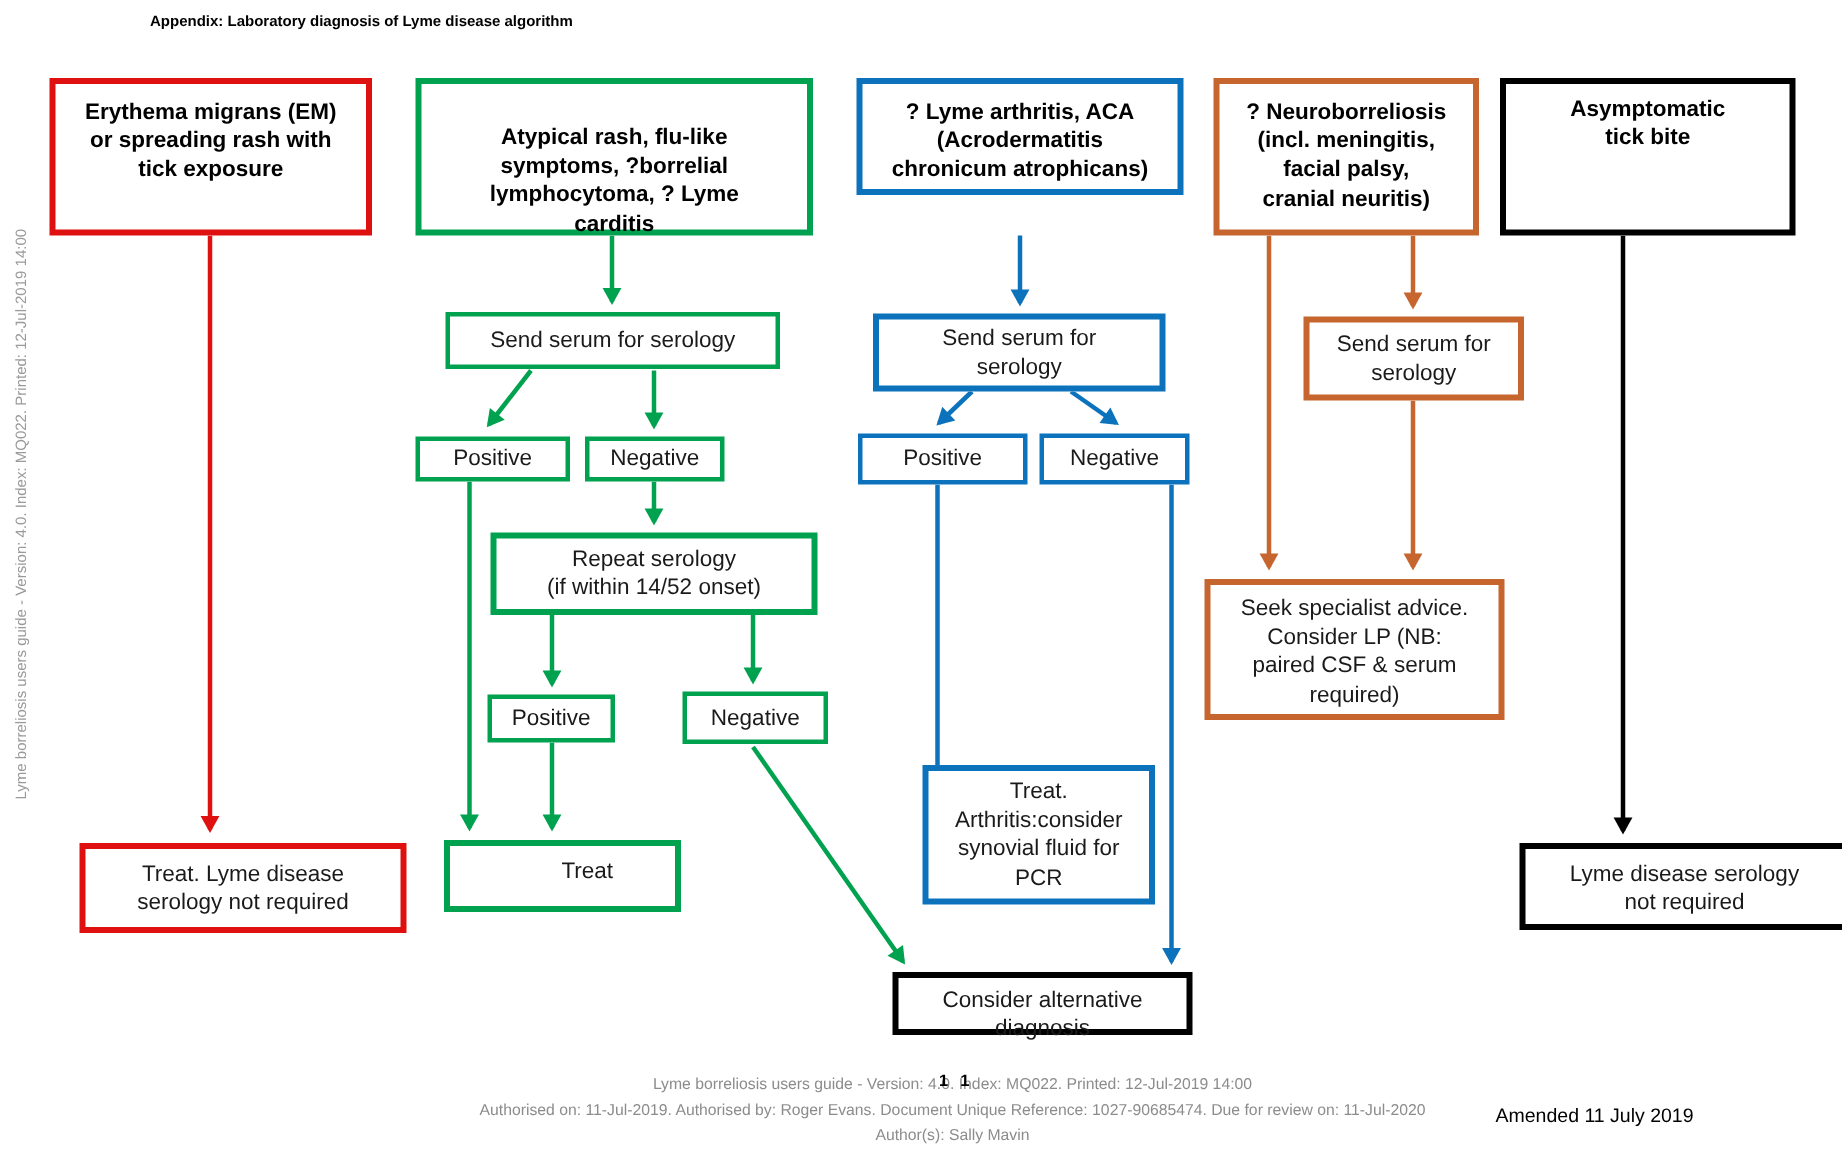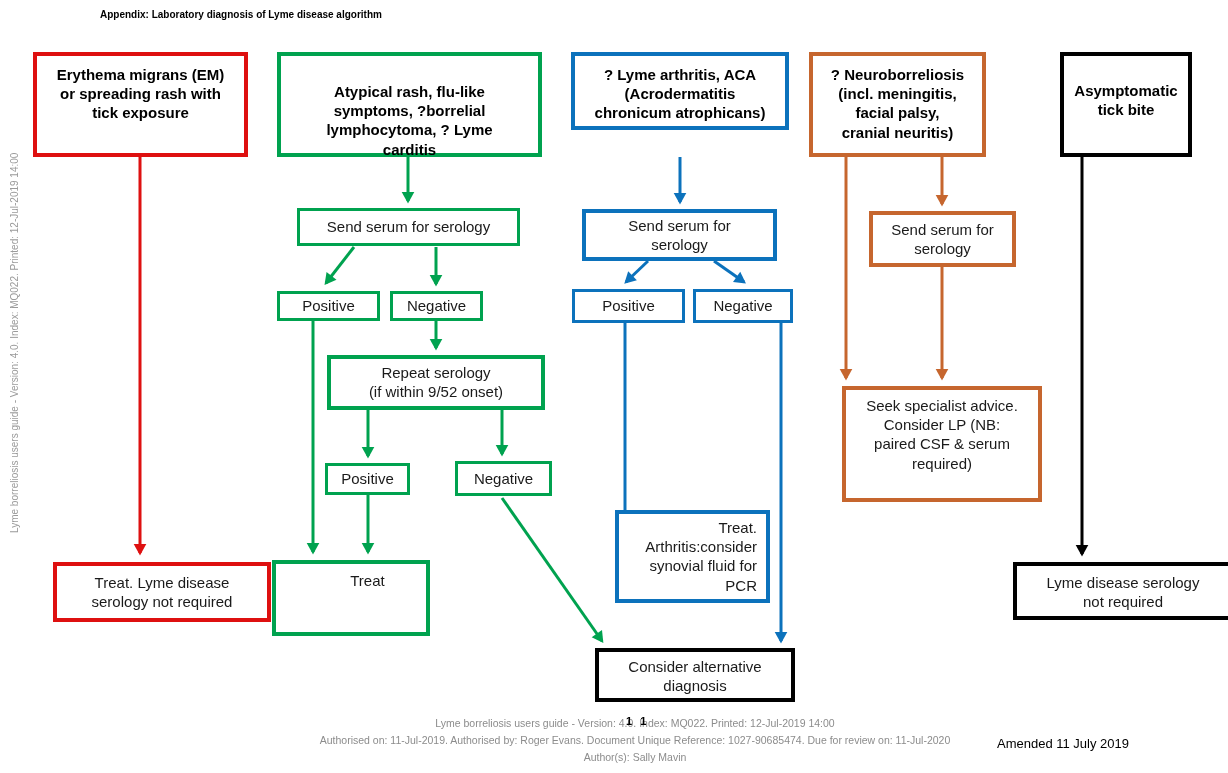--- a/index.html
+++ b/index.html
@@ -102,52 +102,52 @@
 serology not required</div>
 
   <div class="box bold" style="left:277px;top:52px;width:265px;height:105px;border:4px solid var(--green);padding-top:26px;">Atypical rash, flu-like
 symptoms, ?borrelial
 lymphocytoma, ? Lyme
 carditis</div>
   <div class="box center-both" style="left:297px;top:208px;width:223px;height:38px;border:3px solid var(--green);">Send serum for serology</div>
   <div class="box center-both" style="left:277px;top:291px;width:103px;height:30px;border:3px solid var(--green);">Positive</div>
   <div class="box center-both" style="left:390px;top:291px;width:93px;height:30px;border:3px solid var(--green);">Negative</div>
   <div class="box" style="left:327px;top:355px;width:218px;height:55px;border:4px solid var(--green);padding-top:4px;">Repeat serology
-(if within 9/52 onset)</div>
+(if within 14/52 onset)</div>
   <div class="box center-both" style="left:325px;top:463px;width:85px;height:32px;border:3px solid var(--green);">Positive</div>
   <div class="box center-both" style="left:455px;top:461px;width:97px;height:35px;border:3px solid var(--green);">Negative</div>
-  <div class="box" style="left:272px;top:560px;width:158px;height:76px;border:4px solid var(--green);padding-top:7px;padding-left:33px;">Treat</div>
+  <div class="box" style="left:296px;top:560px;width:158px;height:48px;border:4px solid var(--green);padding-top:7px;padding-left:33px;">Treat</div>
 
   <div class="box bold" style="left:571px;top:52px;width:218px;height:78px;border:4px solid var(--blue);padding-top:9px;">? Lyme arthritis, ACA
 (Acrodermatitis
 chronicum atrophicans)</div>
   <div class="box" style="left:582px;top:209px;width:195px;height:52px;border:4px solid var(--blue);padding-top:3px;">Send serum for
 serology</div>
   <div class="box center-both" style="left:572px;top:289px;width:113px;height:34px;border:3px solid var(--blue);">Positive</div>
   <div class="box center-both" style="left:693px;top:289px;width:100px;height:34px;border:3px solid var(--blue);">Negative</div>
-  <div class="box" style="left:615px;top:510px;width:155px;height:93px;border:4px solid var(--blue);padding:4px 9px;text-align:right;">Treat.
+  <div class="box" style="left:615px;top:510px;width:155px;height:93px;border:4px solid var(--blue);padding:4px 9px;text-align:center;">Treat.
 Arthritis:consider
 synovial fluid for
 PCR</div>
 
-  <div class="box" style="left:595px;top:648px;width:200px;height:54px;border:4px solid var(--black);padding-top:5px;">Consider alternative
+  <div class="box" style="left:595px;top:648px;width:200px;height:42px;border:4px solid var(--black);padding-top:5px;">Consider alternative
 diagnosis</div>
 
   <div class="box bold" style="left:809px;top:52px;width:177px;height:105px;border:4px solid var(--orange);padding-top:9px;text-align:center;">? Neuroborreliosis
 (incl. meningitis,
 facial palsy,
 cranial neuritis)</div>
   <div class="box" style="left:869px;top:211px;width:147px;height:56px;border:4px solid var(--orange);padding-top:5px;">Send serum for
 serology</div>
-  <div class="box" style="left:842px;top:386px;width:200px;height:116px;border:4px solid var(--orange);padding-top:6px;">Seek specialist advice.
+  <div class="box" style="left:803px;top:386px;width:200px;height:94px;border:4px solid var(--orange);padding-top:6px;">Seek specialist advice.
 Consider LP (NB:
 paired CSF &amp; serum
 required)</div>
 
-  <div class="box bold" style="left:1060px;top:52px;width:132px;height:105px;border:4px solid var(--black);padding-top:25px;">Asymptomatic
+  <div class="box bold" style="left:1000px;top:52px;width:197px;height:105px;border:4px solid var(--black);padding-top:7px;">Asymptomatic
 tick bite</div>
   <div class="box" style="left:973px;top:562px;width:220px;height:58px;border:4px solid var(--black);padding-top:7px;margin-left:40px;">Lyme disease serology
 not required</div>
 
   <div class="footer-block">
     <div>Lyme borreliosis users guide - Version: 4.0. Index: MQ022. Printed: 12-Jul-2019 14:00</div>
     <div>Authorised on: 11-Jul-2019. Authorised by: Roger Evans. Document Unique Reference: 1027-90685474. Due for review on: 11-Jul-2020</div>
     <div>Author(s): Sally Mavin</div>
   </div>
   <div class="page-marker">1 1</div>

